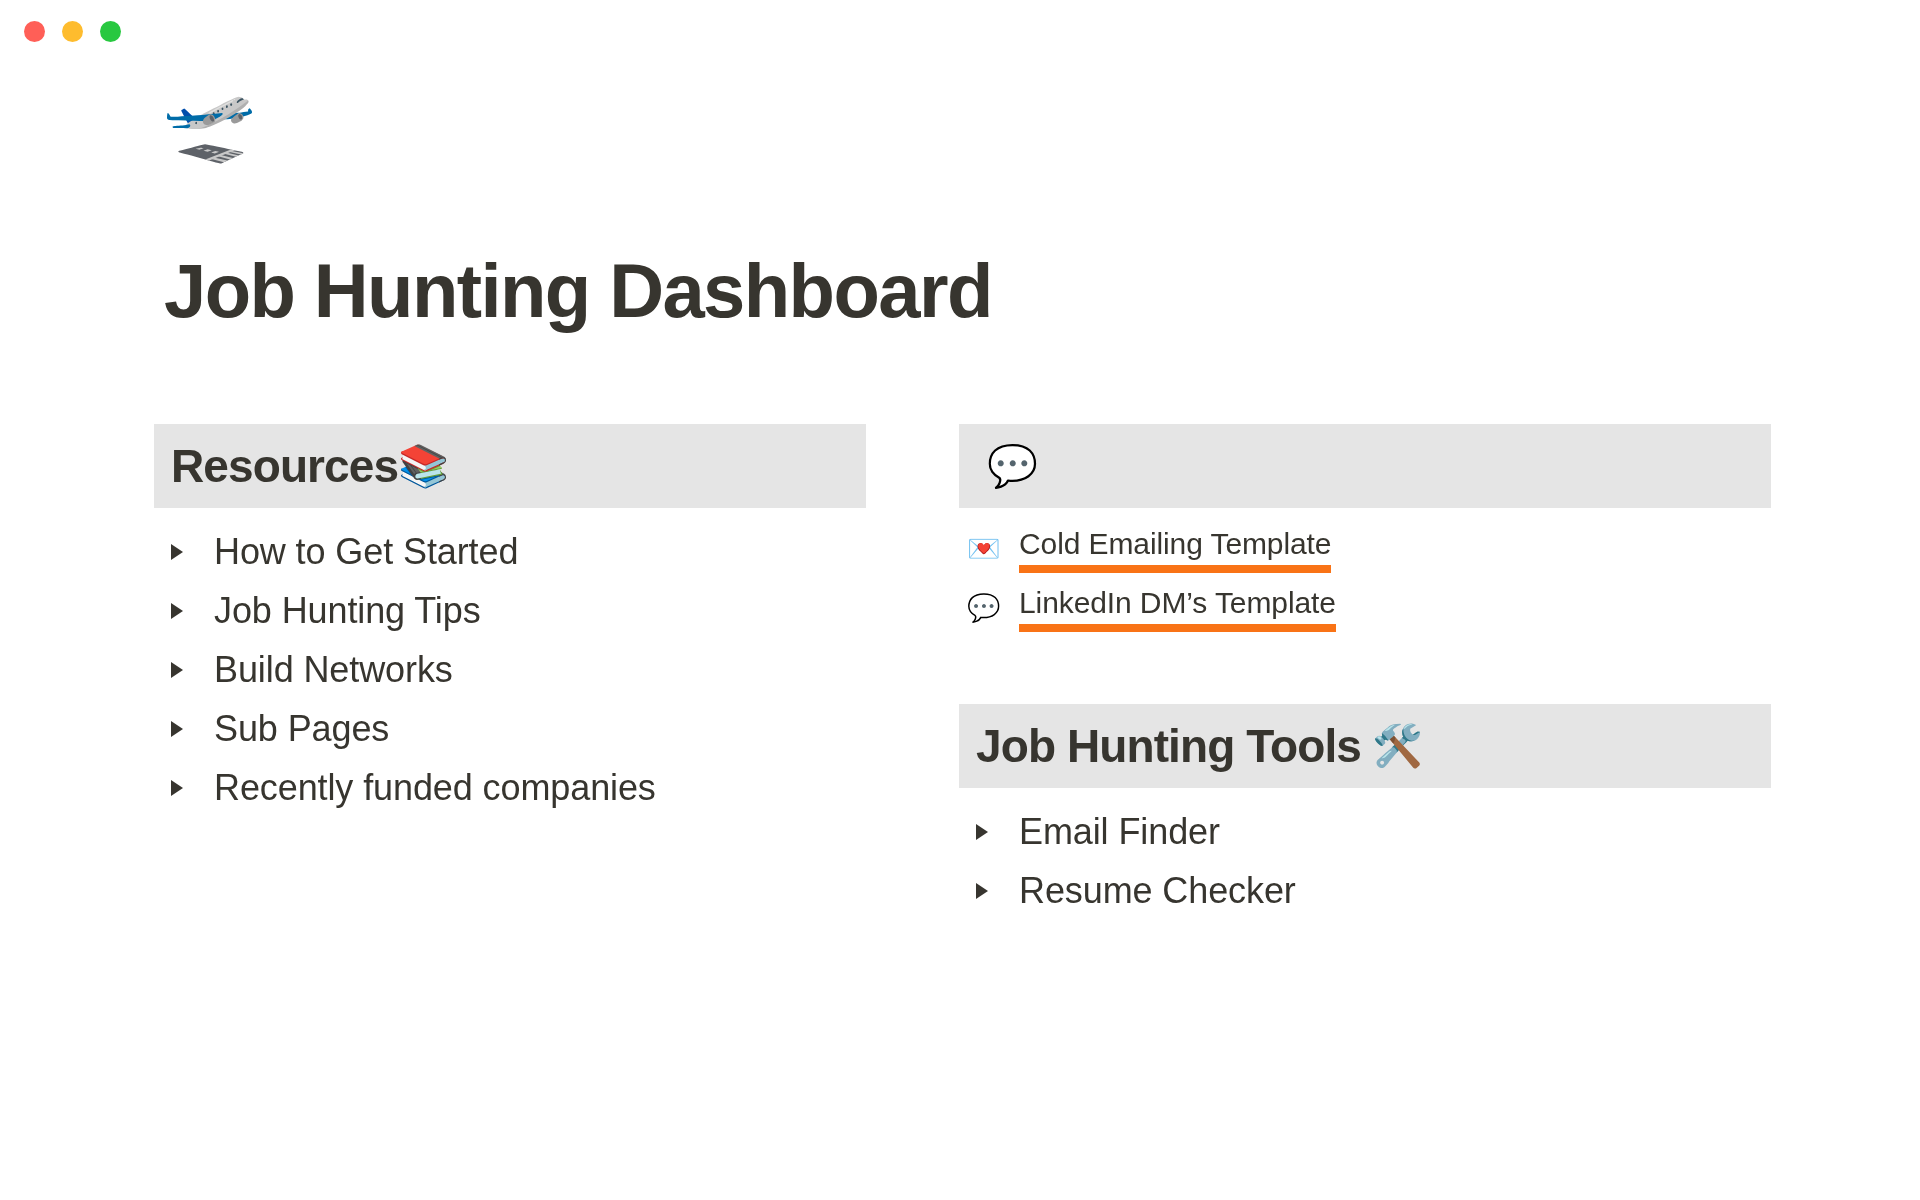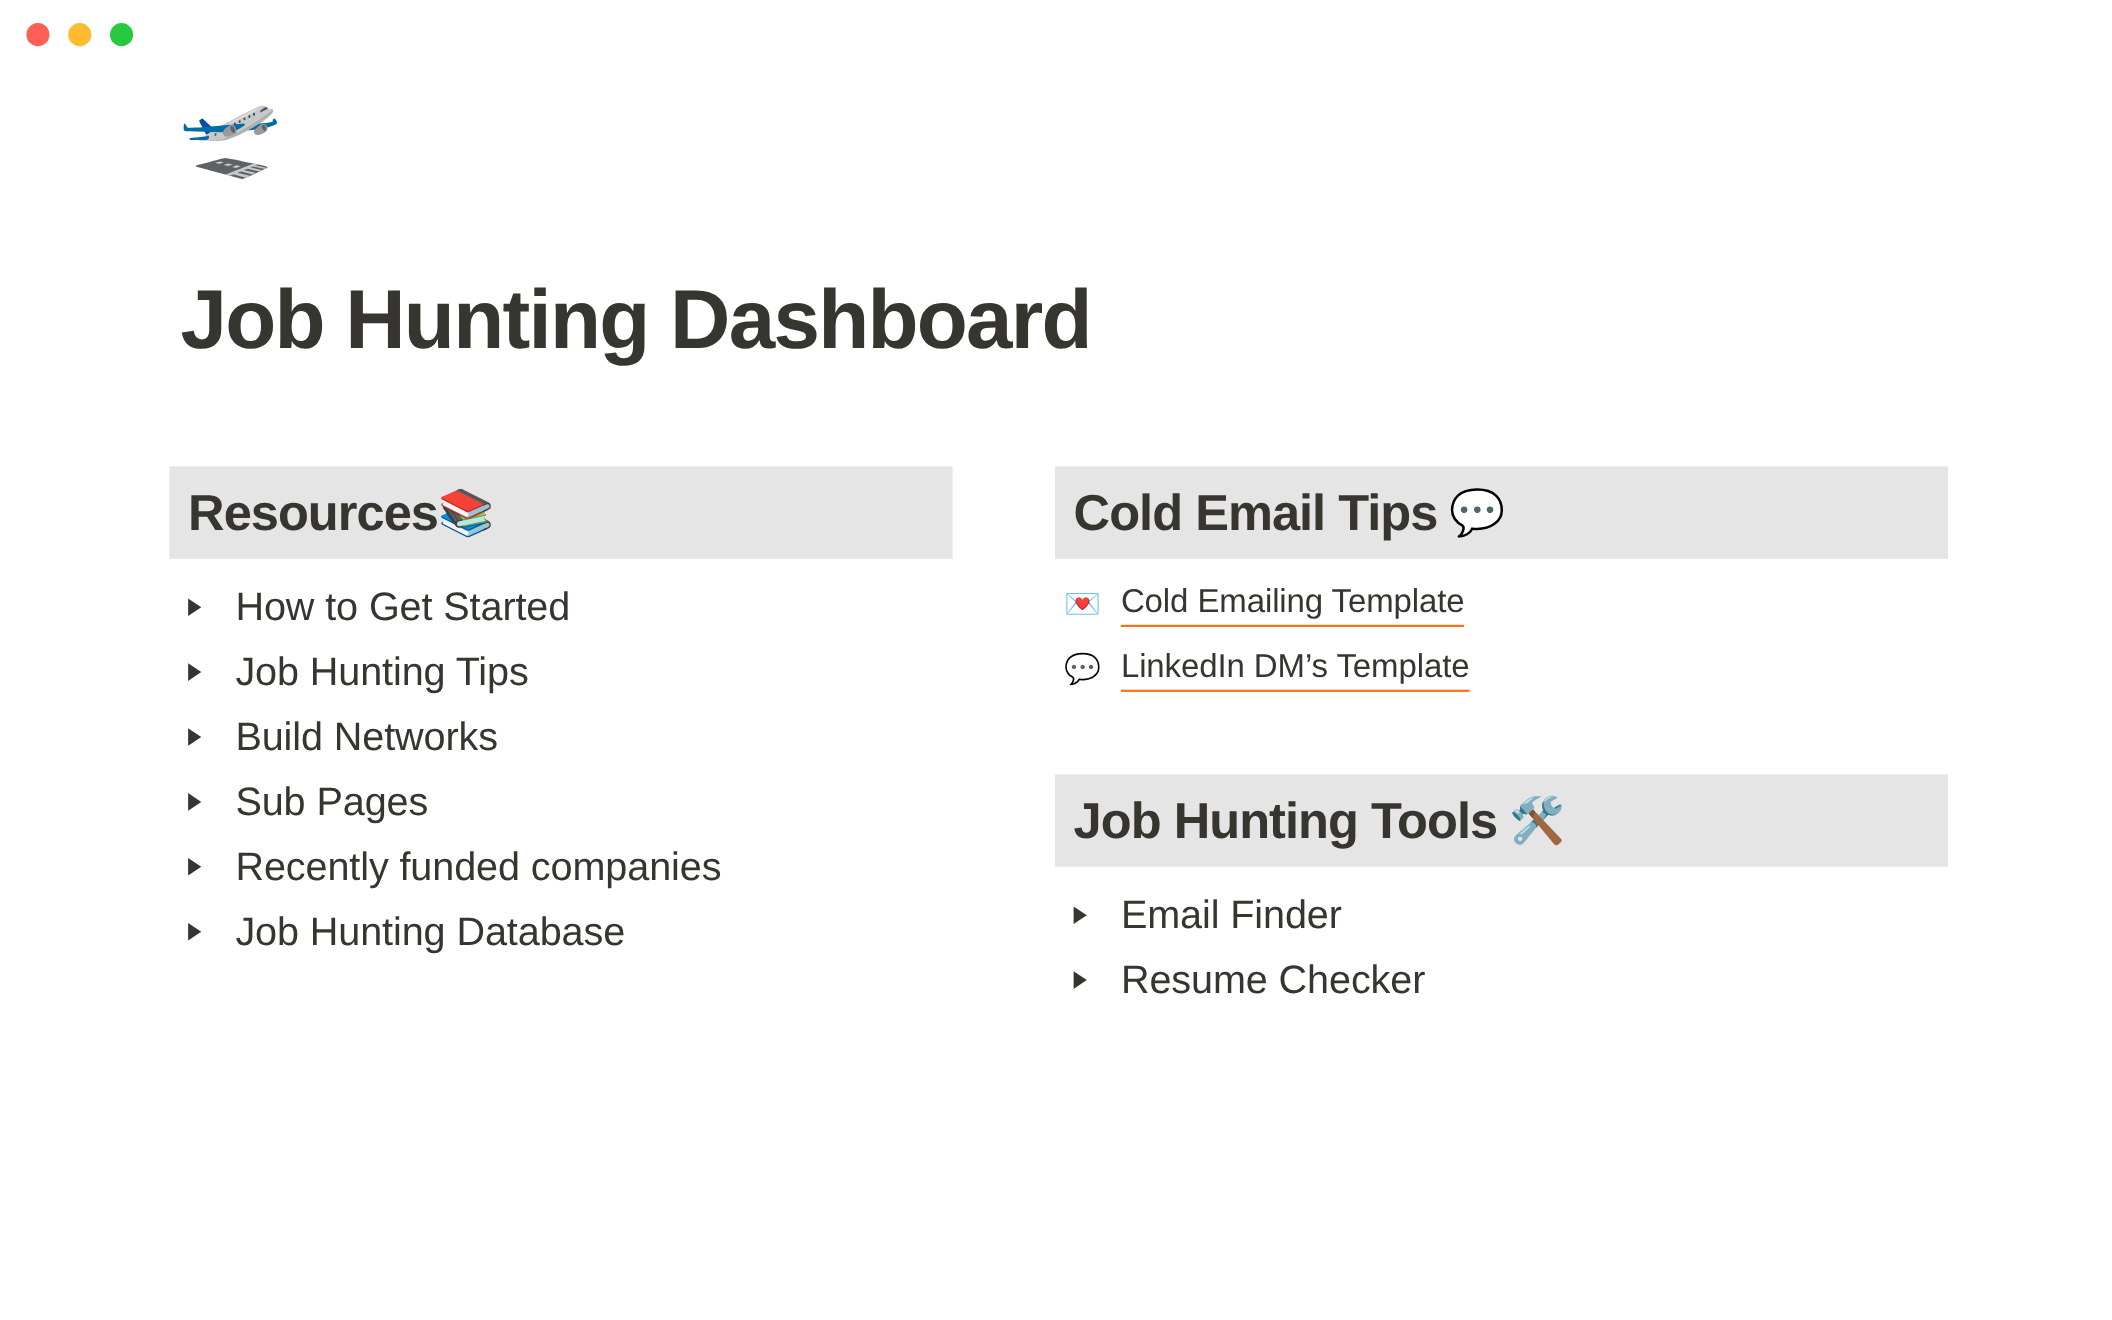--- a/index.html
+++ b/index.html
@@ -151,21 +151,21 @@
     align-items: center;
     justify-content: center;
   }
   .link-text {
     font-size: 30px;
     line-height: 1.22;
     color: #37352F;
     margin-left: 18px;
     white-space: nowrap;
     letter-spacing: -0.1px;
-    border-bottom: 2px solid #f97316;
+    border-bottom: 8px solid #f97316;
     padding-bottom: 3px;
     cursor: pointer;
   }
 
   .block-gap { height: 66px; }
 </style>
 </head>
 <body>
 
 <div class="window-chrome">
@@ -231,38 +231,29 @@
 
         <div class="toggle-row">
           <span class="toggle-arrow">
             <svg width="16" height="18" viewBox="0 0 16 18">
                 <polygon points="2,1 14,9 2,17" fill="#37352F"></polygon>
               </svg>
           </span>
           <span class="toggle-label">Recently funded companies</span>
         </div>
 
-        <div class="toggle-row">
-          <span class="toggle-arrow">
-            <svg width="16" height="18" viewBox="0 0 16 18">
-                <polygon points="2,1 14,9 2,17" fill="#37352F"></polygon>
-              </svg>
-          </span>
-          <span class="toggle-label">Job Hunting Database</span>
-        </div>
 
       </div>
     </div>
 
     <div class="col-gap"></div>
 
     <div class="col-right">
 
       <div class="section-head">
-        <span class="head-text">Cold Email Tips</span>
         <span class="head-emoji spaced">💬</span>
       </div>
 
       <div class="link-list">
 
         <div class="link-row">
           <span class="link-emoji">💌</span>
           <span class="link-text">Cold Emailing Template</span>
         </div>
 

